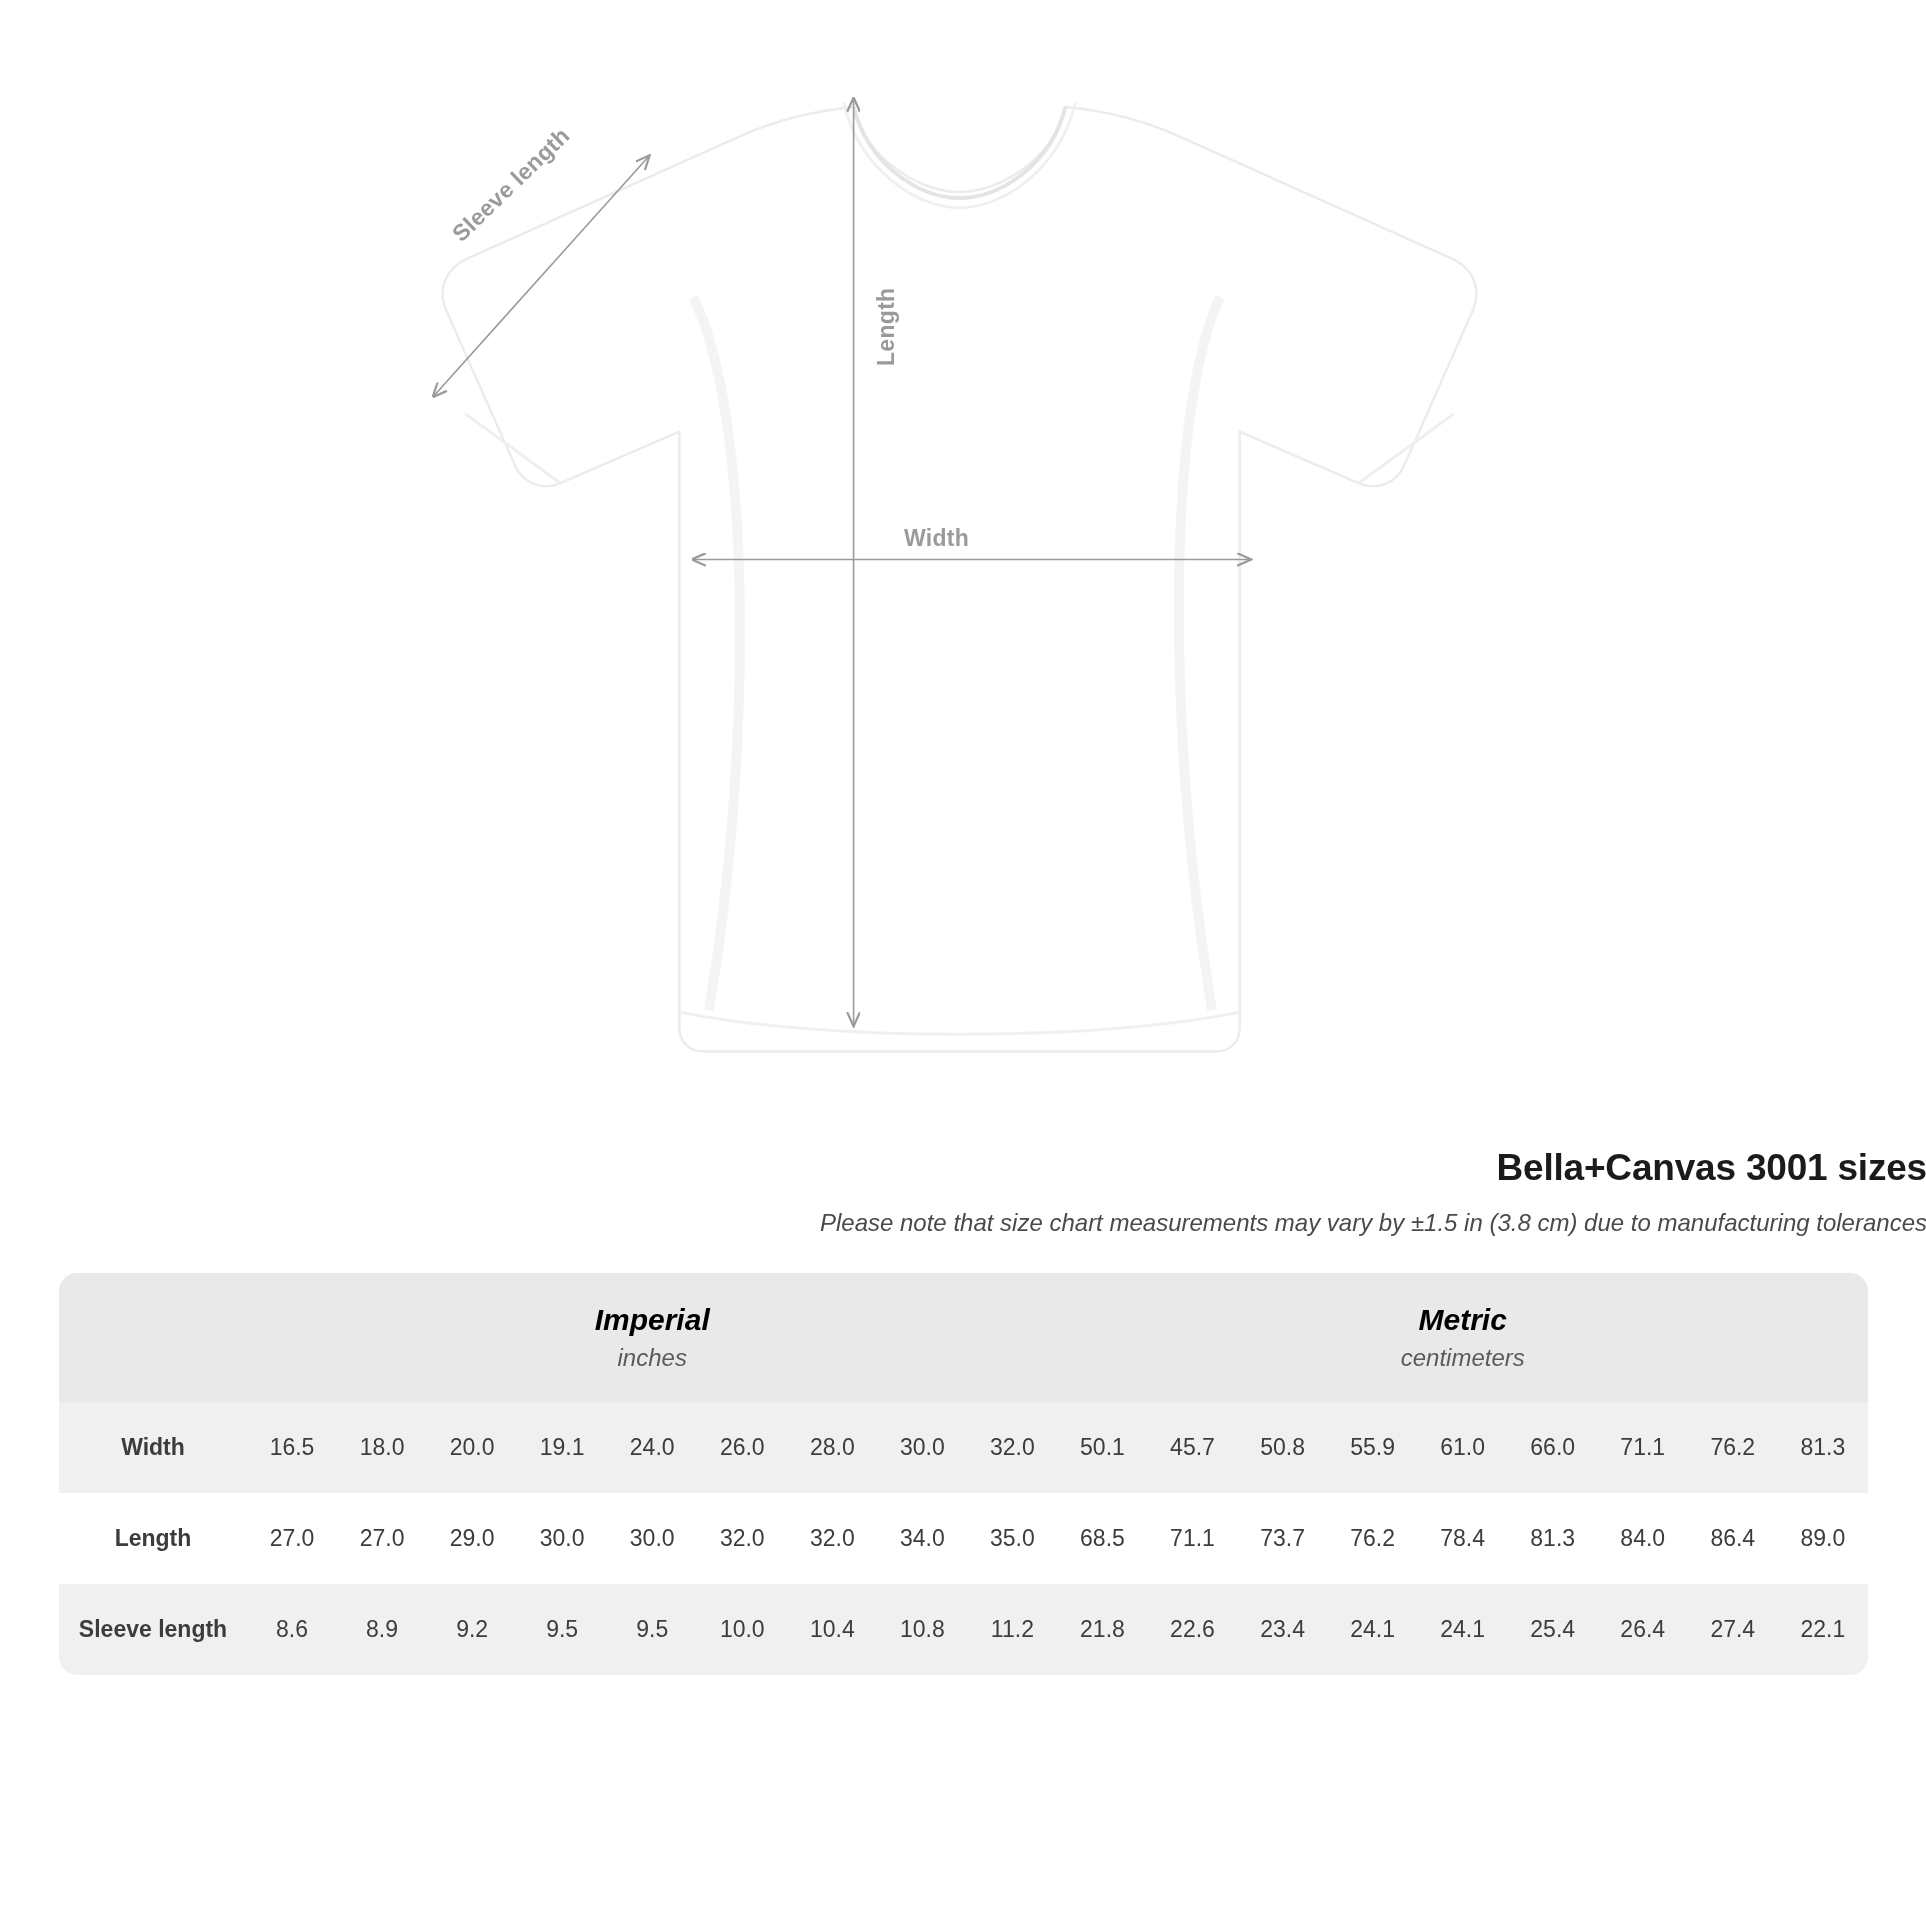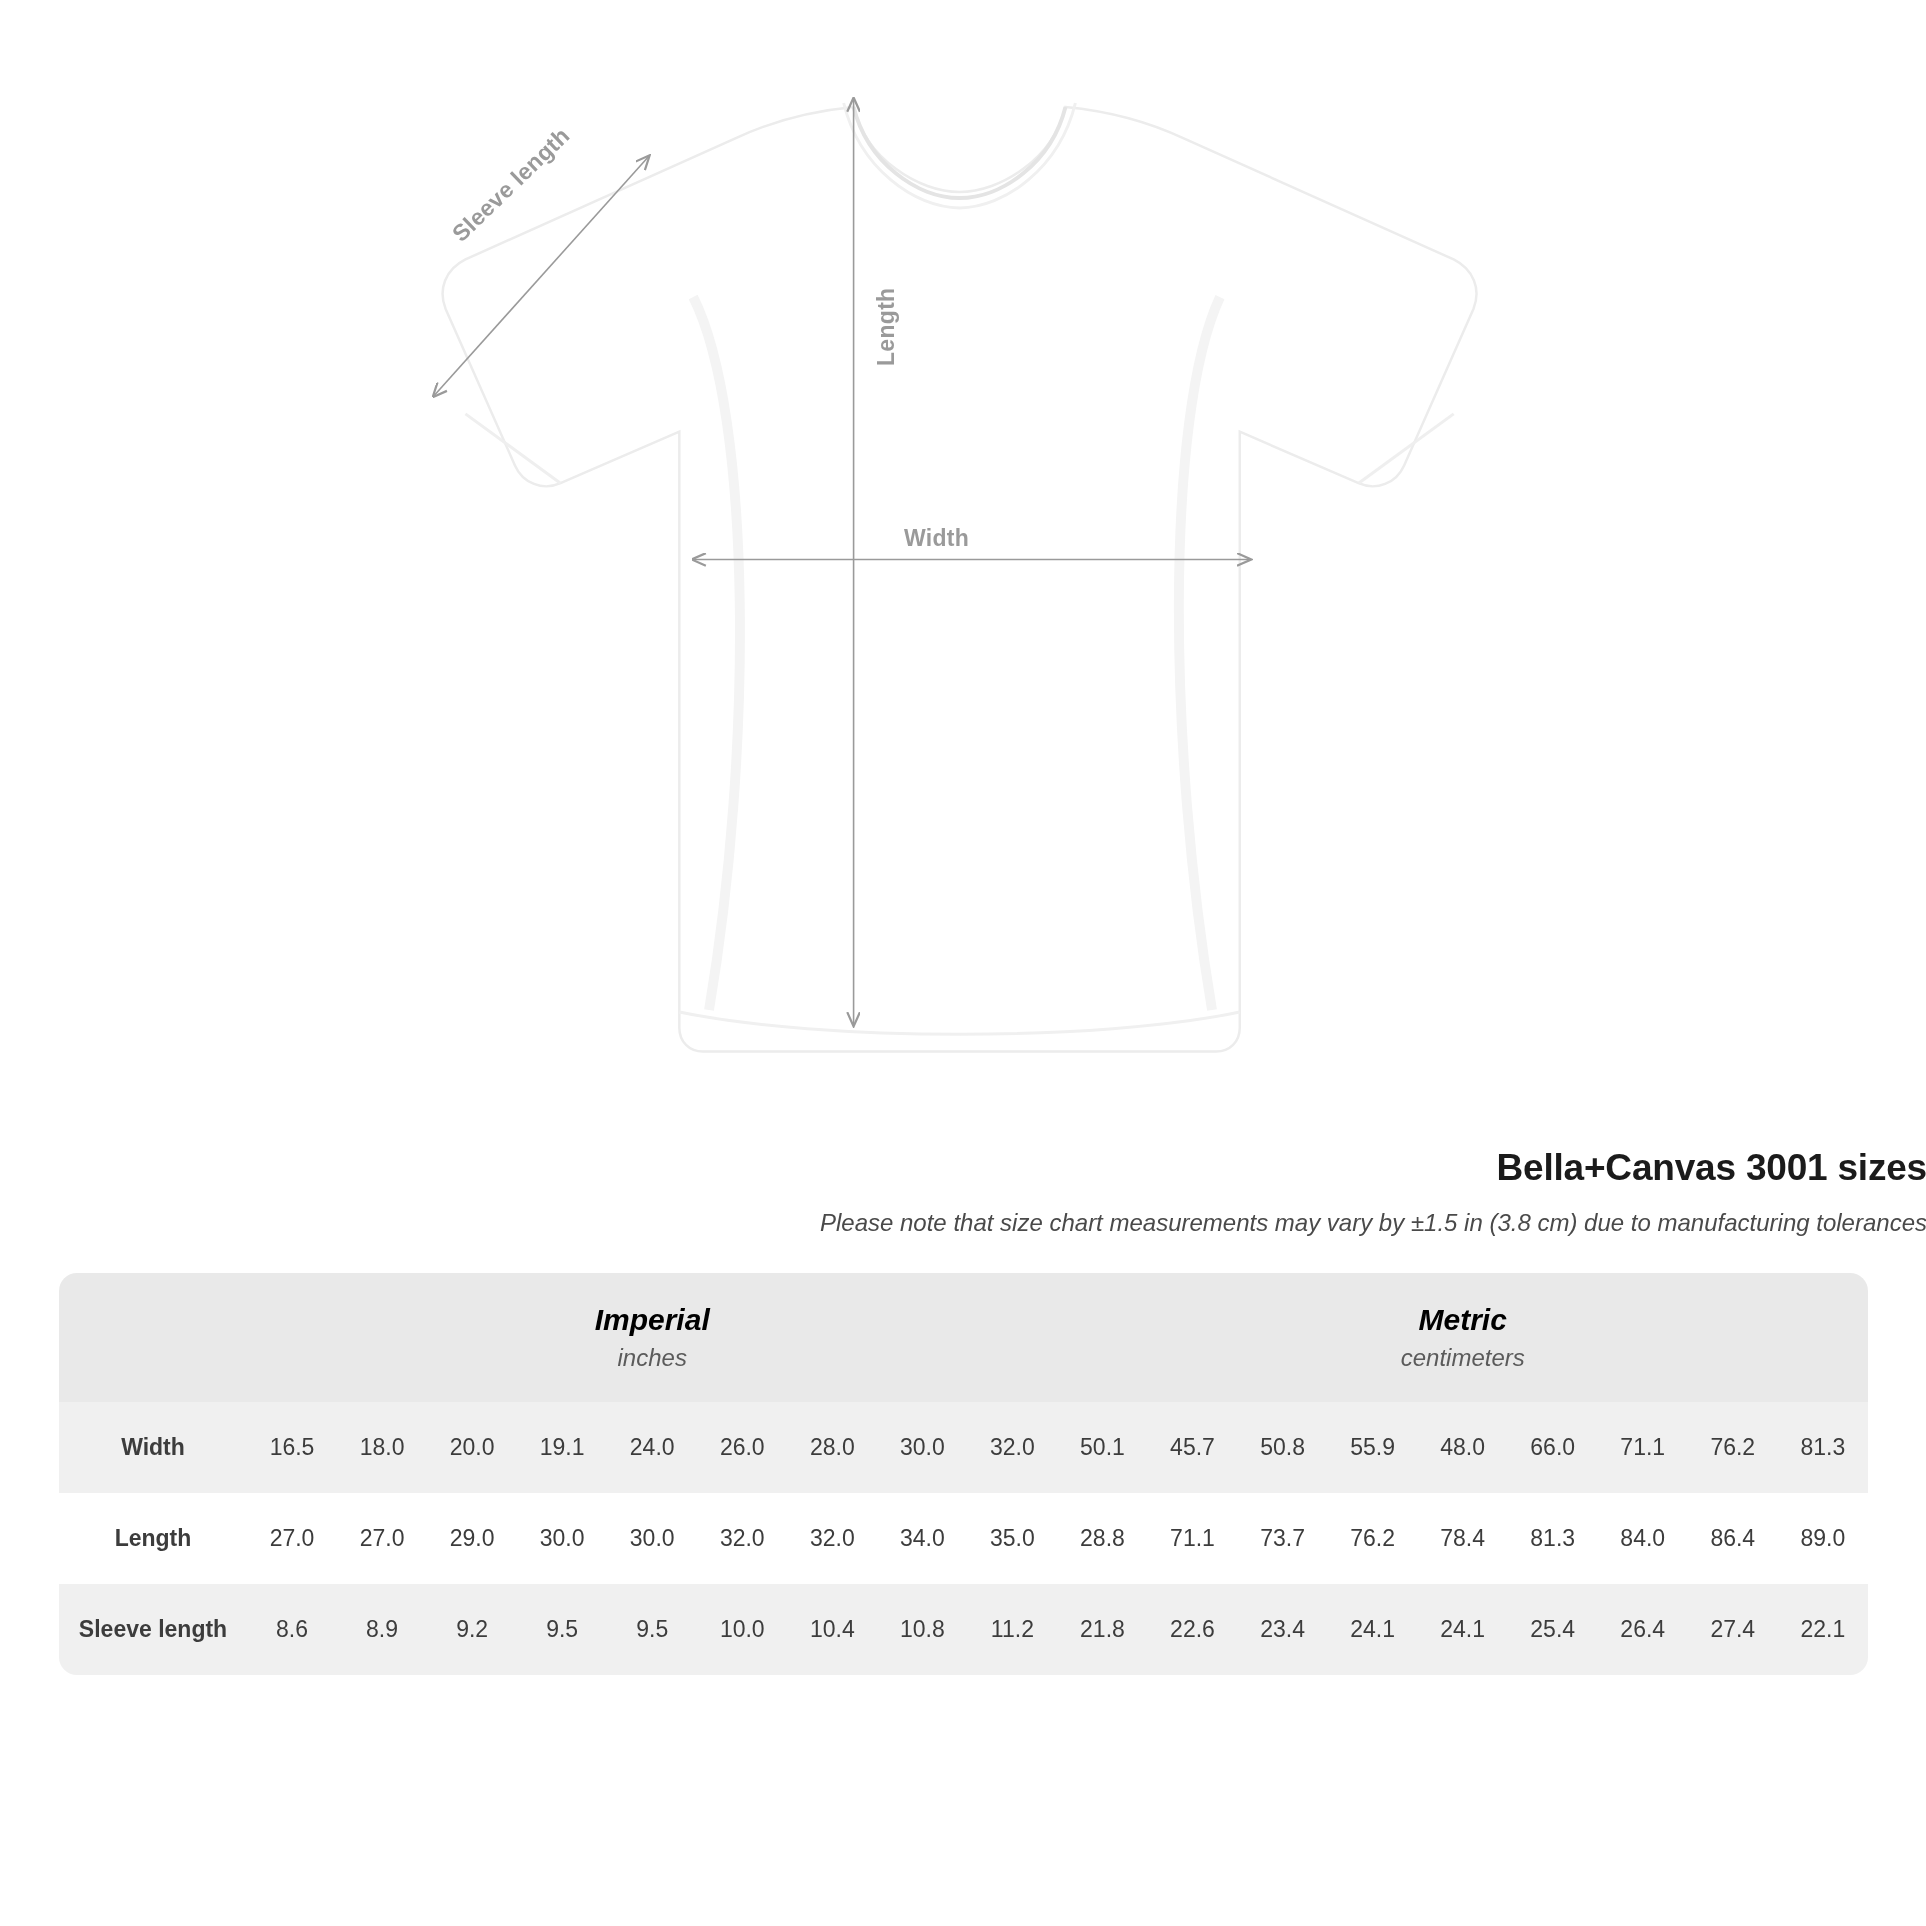--- a/index.html
+++ b/index.html
@@ -229,39 +229,39 @@
           <td>19.1</td>
           <td>24.0</td>
           <td>26.0</td>
           <td>28.0</td>
           <td>30.0</td>
           <td>32.0</td>
           <td>50.1</td>
           <td>45.7</td>
           <td>50.8</td>
           <td>55.9</td>
-          <td>48.0</td>
+          <td>61.0</td>
           <td>66.0</td>
           <td>71.1</td>
           <td>76.2</td>
           <td>81.3</td>
         </tr>
 
         <tr class="data-row row-plain">
           <td class="row-label col-first">Length</td>
           <td>27.0</td>
           <td>27.0</td>
           <td>29.0</td>
           <td>30.0</td>
           <td>30.0</td>
           <td>32.0</td>
           <td>32.0</td>
           <td>34.0</td>
           <td>35.0</td>
-          <td>28.8</td>
+          <td>68.5</td>
           <td>71.1</td>
           <td>73.7</td>
           <td>76.2</td>
           <td>78.4</td>
           <td>81.3</td>
           <td>84.0</td>
           <td>86.4</td>
           <td>89.0</td>
         </tr>
 

